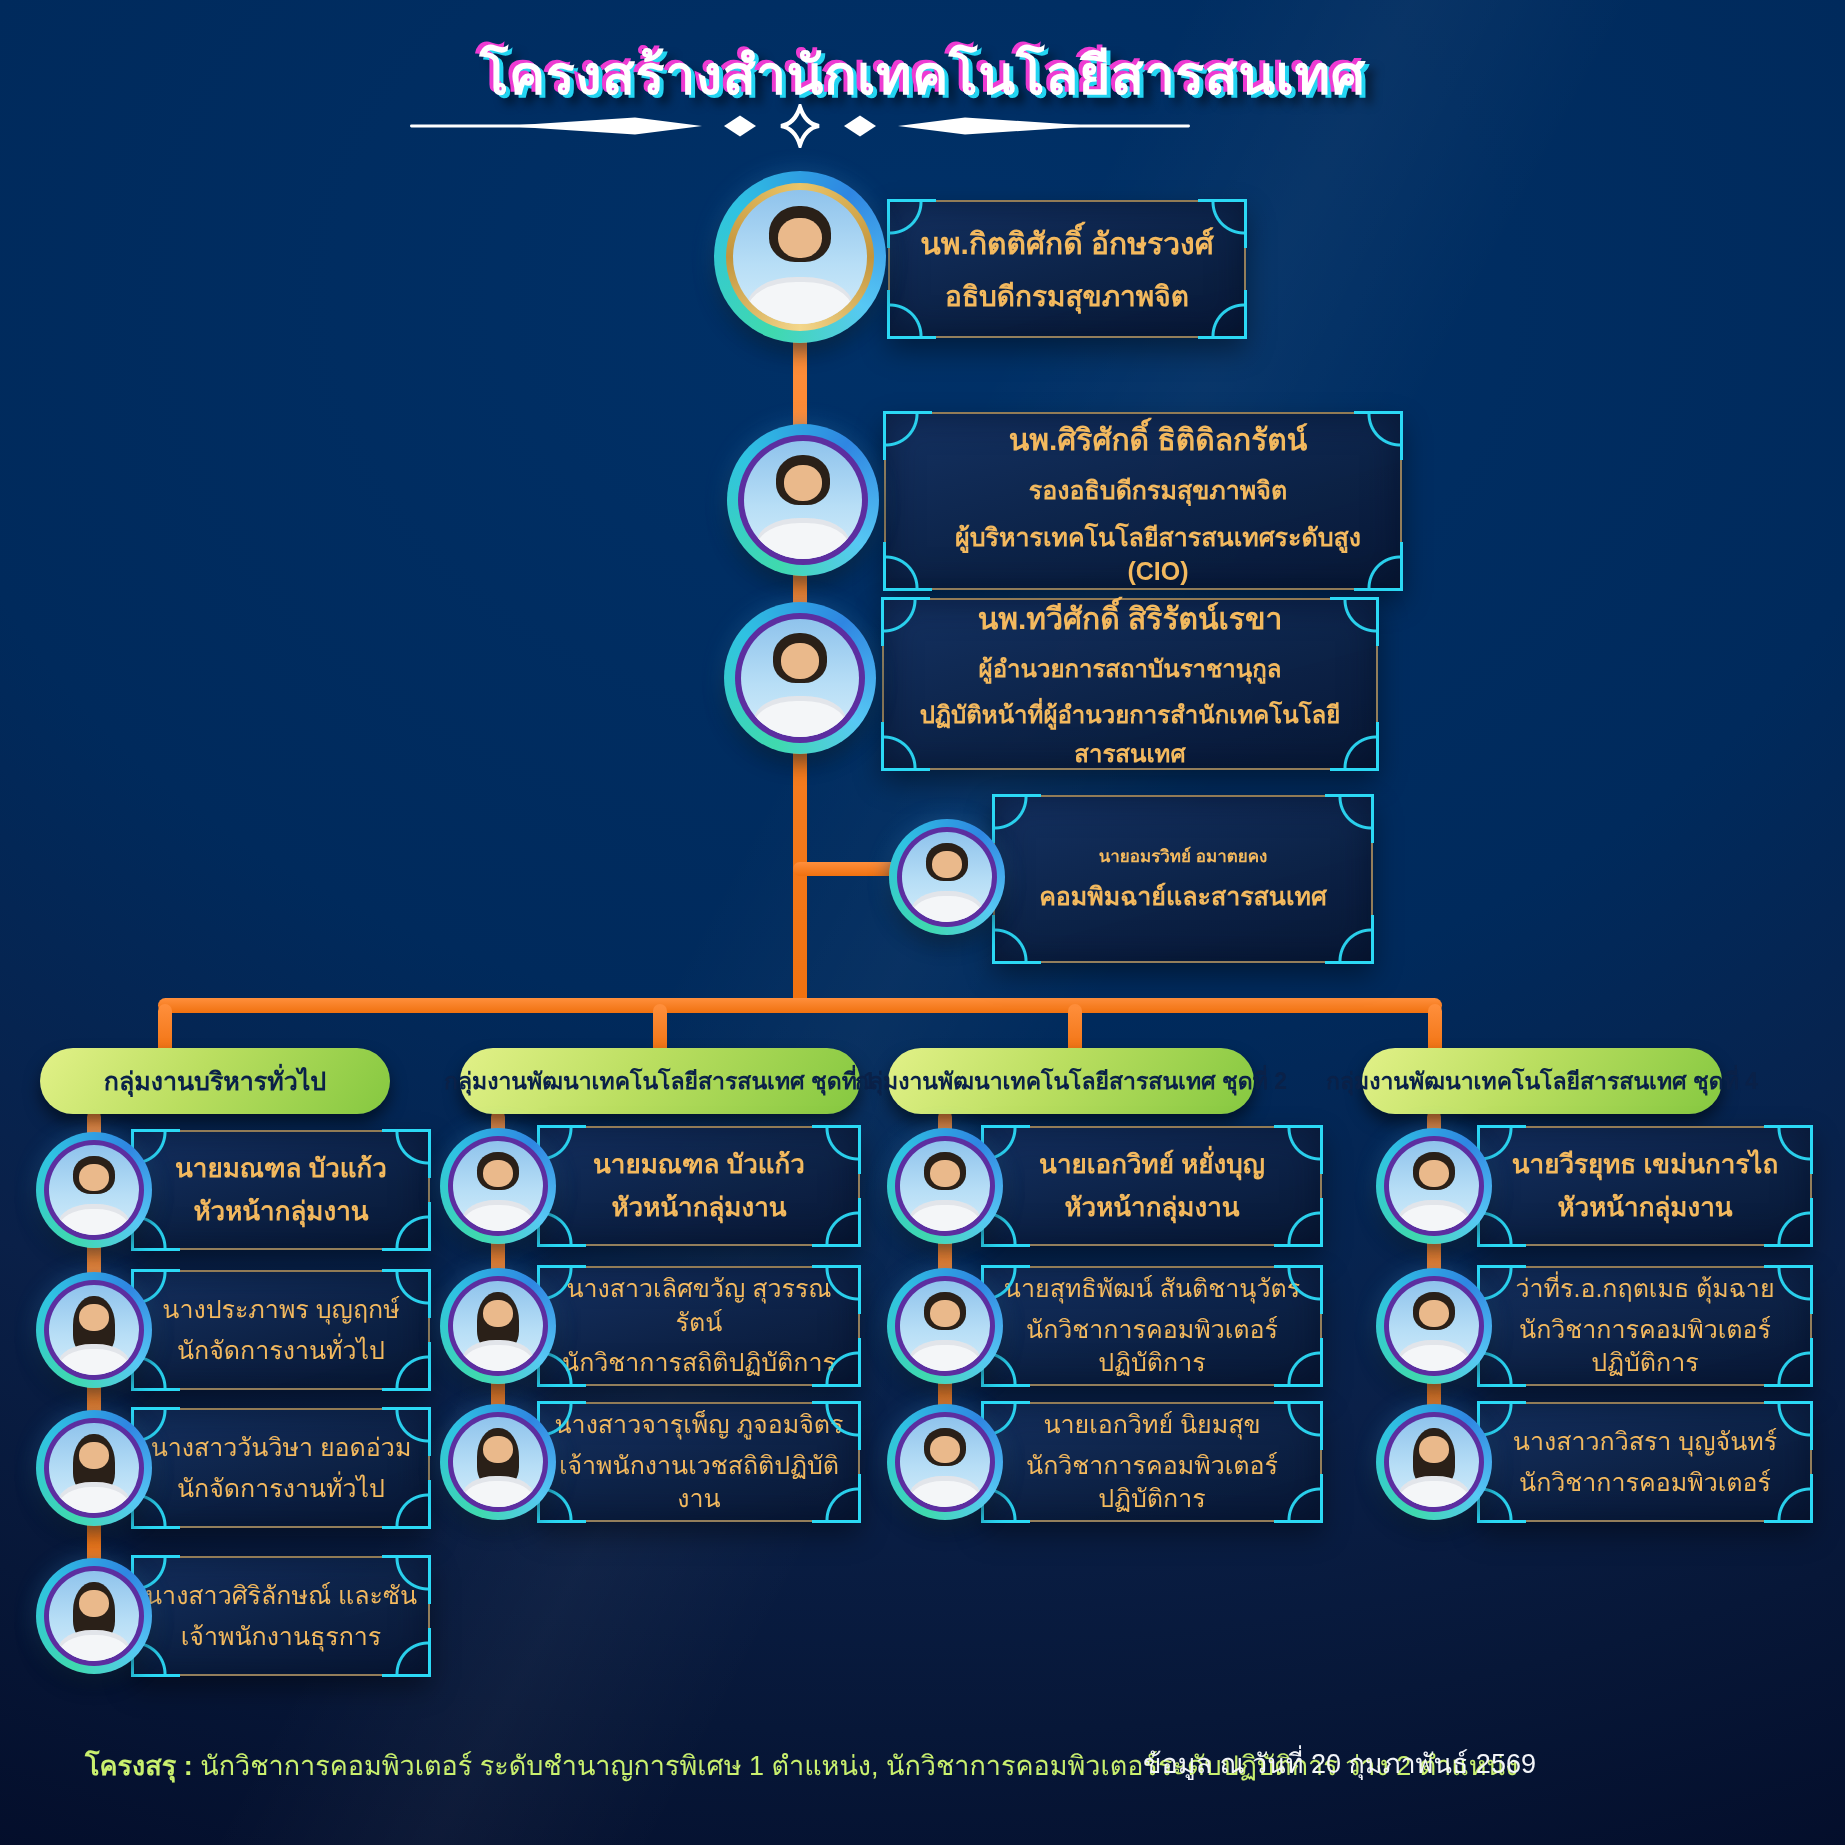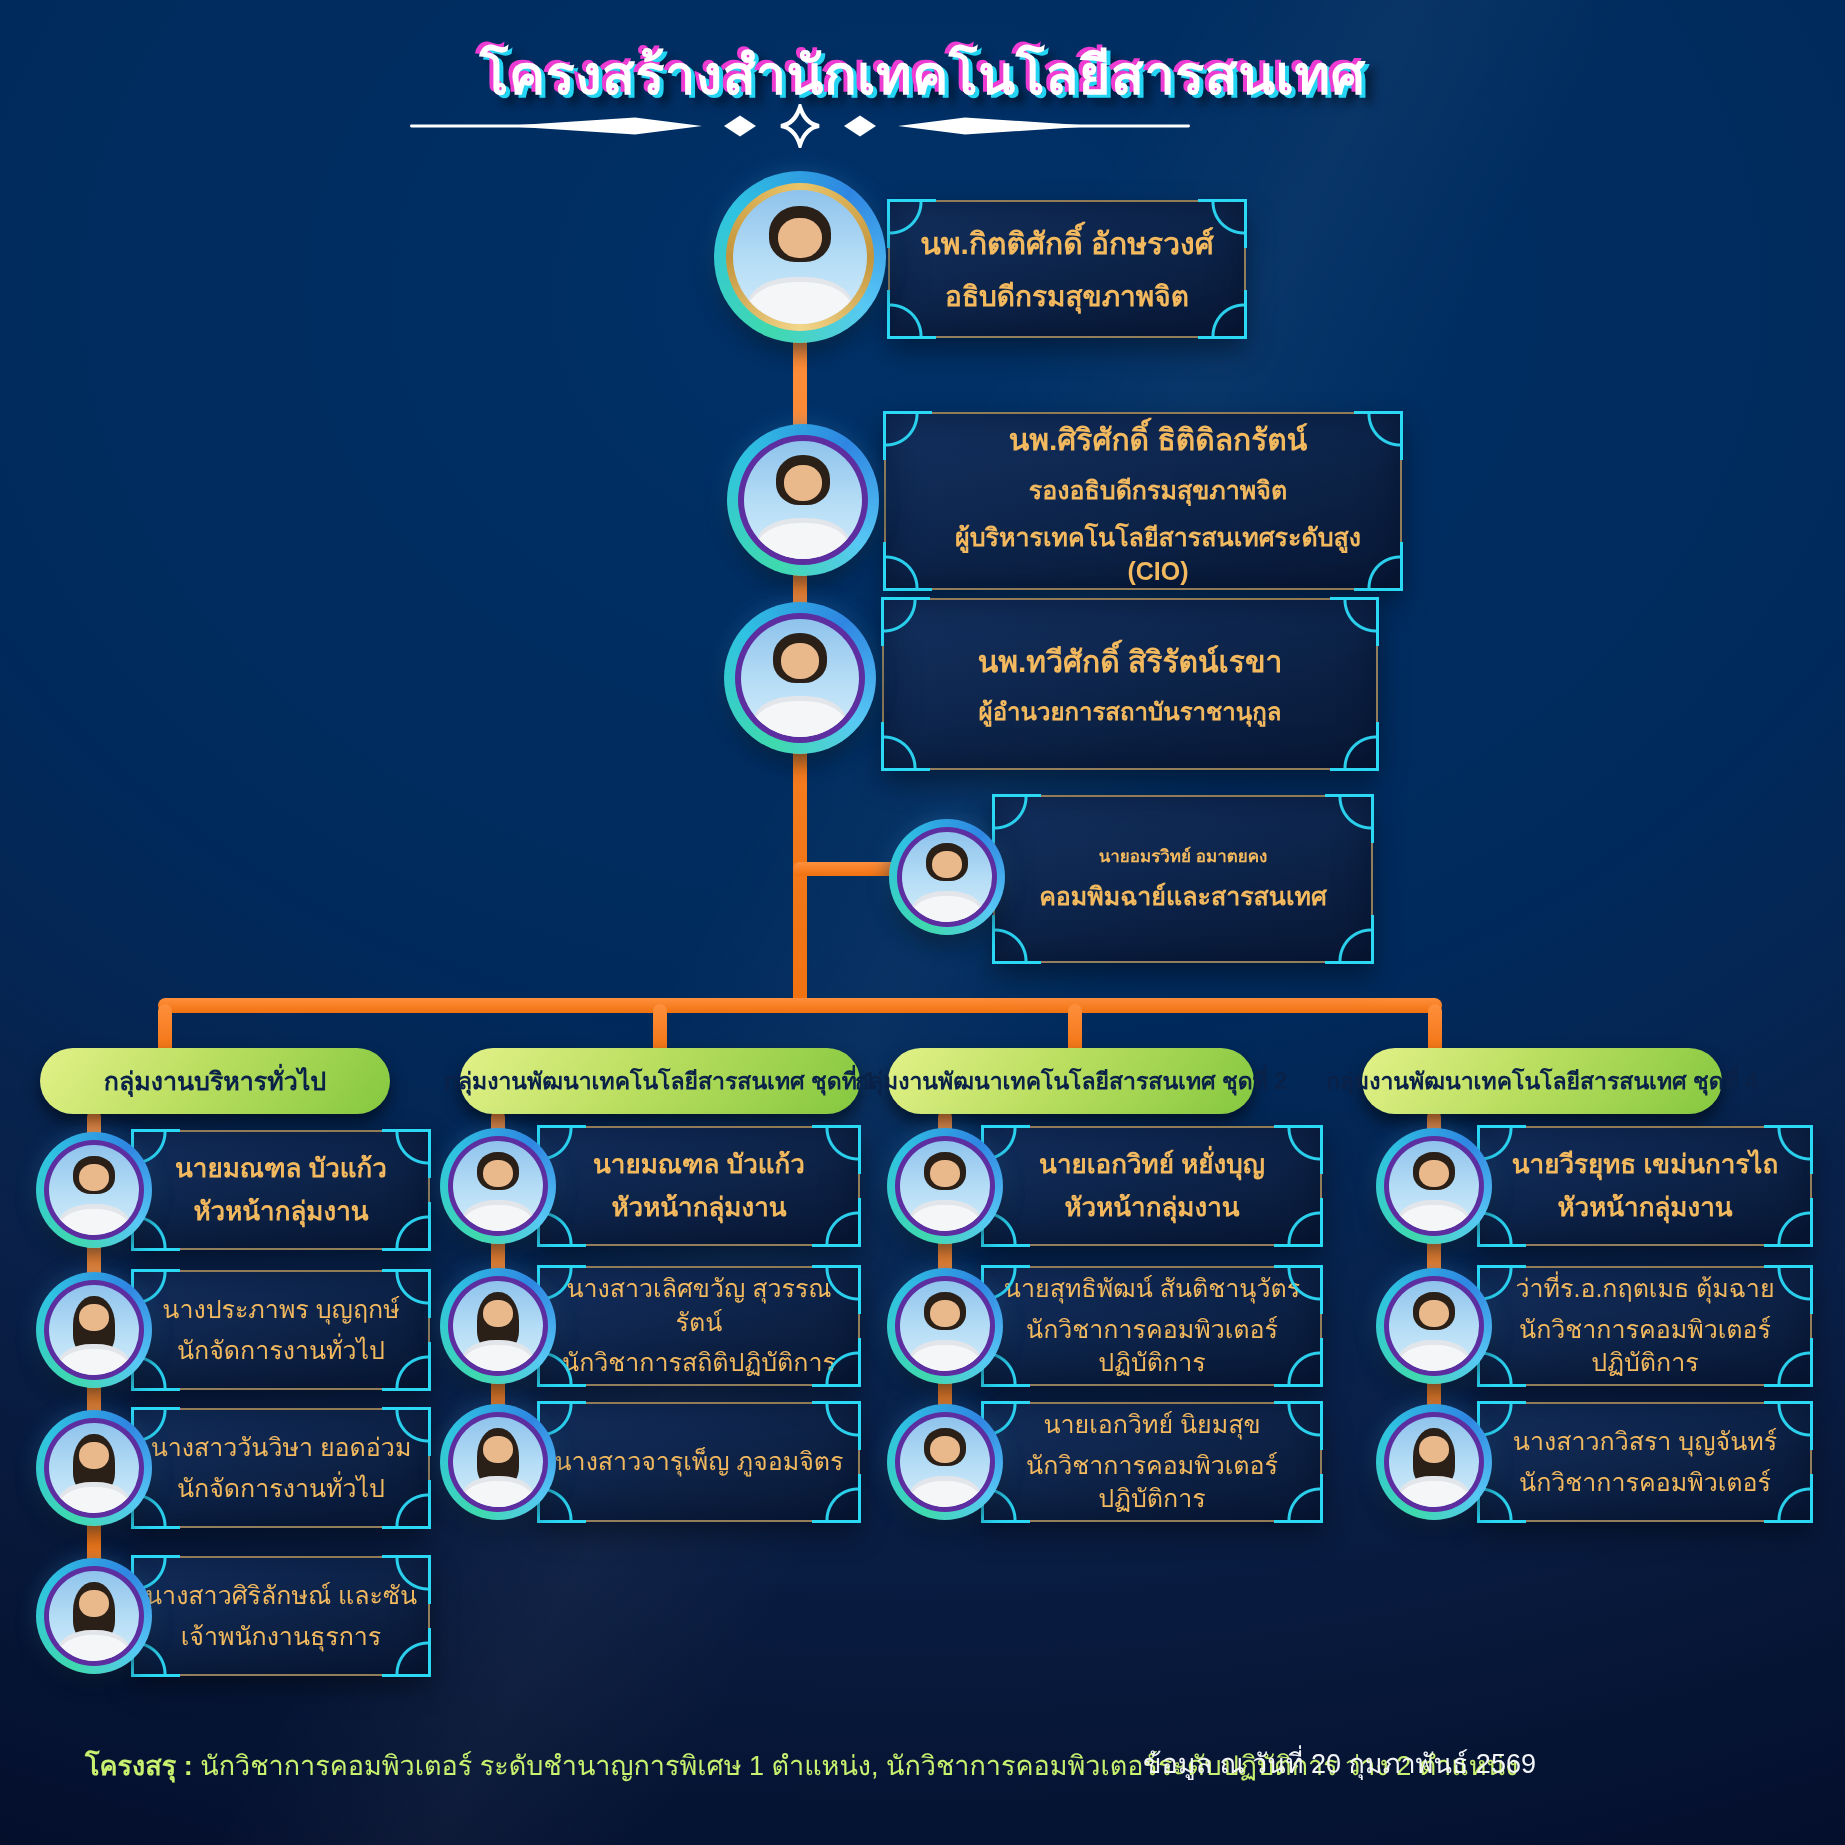--- a/index.html
+++ b/index.html
@@ -162,20 +162,21 @@
       <div class="photo">
     <span class="hair"></span>
         <span class="face"></span>
         <span class="suit"></span>
       </div>
     </div>
 </div>
 <div class="obox b3" style="left:882px;top:598px;width:496px;height:172px;">
   <div class="exec-name">นพ.ทวีศักดิ์ สิริรัตน์เรขา</div>
   <div class="exec-line">ผู้อำนวยการสถาบันราชานุกูล</div>
+  <div class="exec-line">ปฏิบัติหน้าที่ผู้อำนวยการสำนักเทคโนโลยีสารสนเทศ</div>
 <span class="cnr tl"></span>
     <span class="cnr tr"></span>
     <span class="cnr bl"></span>
     <span class="cnr br"></span>
   </div>
 
 <div class="avatar sm" style="left:889px;top:819px;">
   <div class="ring">
       <div class="photo">
     <span class="hair"></span>
@@ -310,20 +311,21 @@
   <div class="ring">
       <div class="photo female">
         <span class="hair"></span>
         <span class="face"></span>
         <span class="suit"></span>
       </div>
     </div>
 </div>
 <div class="obox" style="left:538px;top:1402px;width:322px;height:120px;">
   <div class="m-name">นางสาวจารุเพ็ญ ภูจอมจิตร</div>
+  <div class="m-pos">เจ้าพนักงานเวชสถิติปฏิบัติงาน</div>
 <span class="cnr tl"></span>
     <span class="cnr tr"></span>
     <span class="cnr bl"></span>
     <span class="cnr br"></span>
   </div>
 
 <div class="avatar sm" style="left:887px;top:1128px;">
   <div class="ring">
       <div class="photo">
         <span class="hair"></span>

